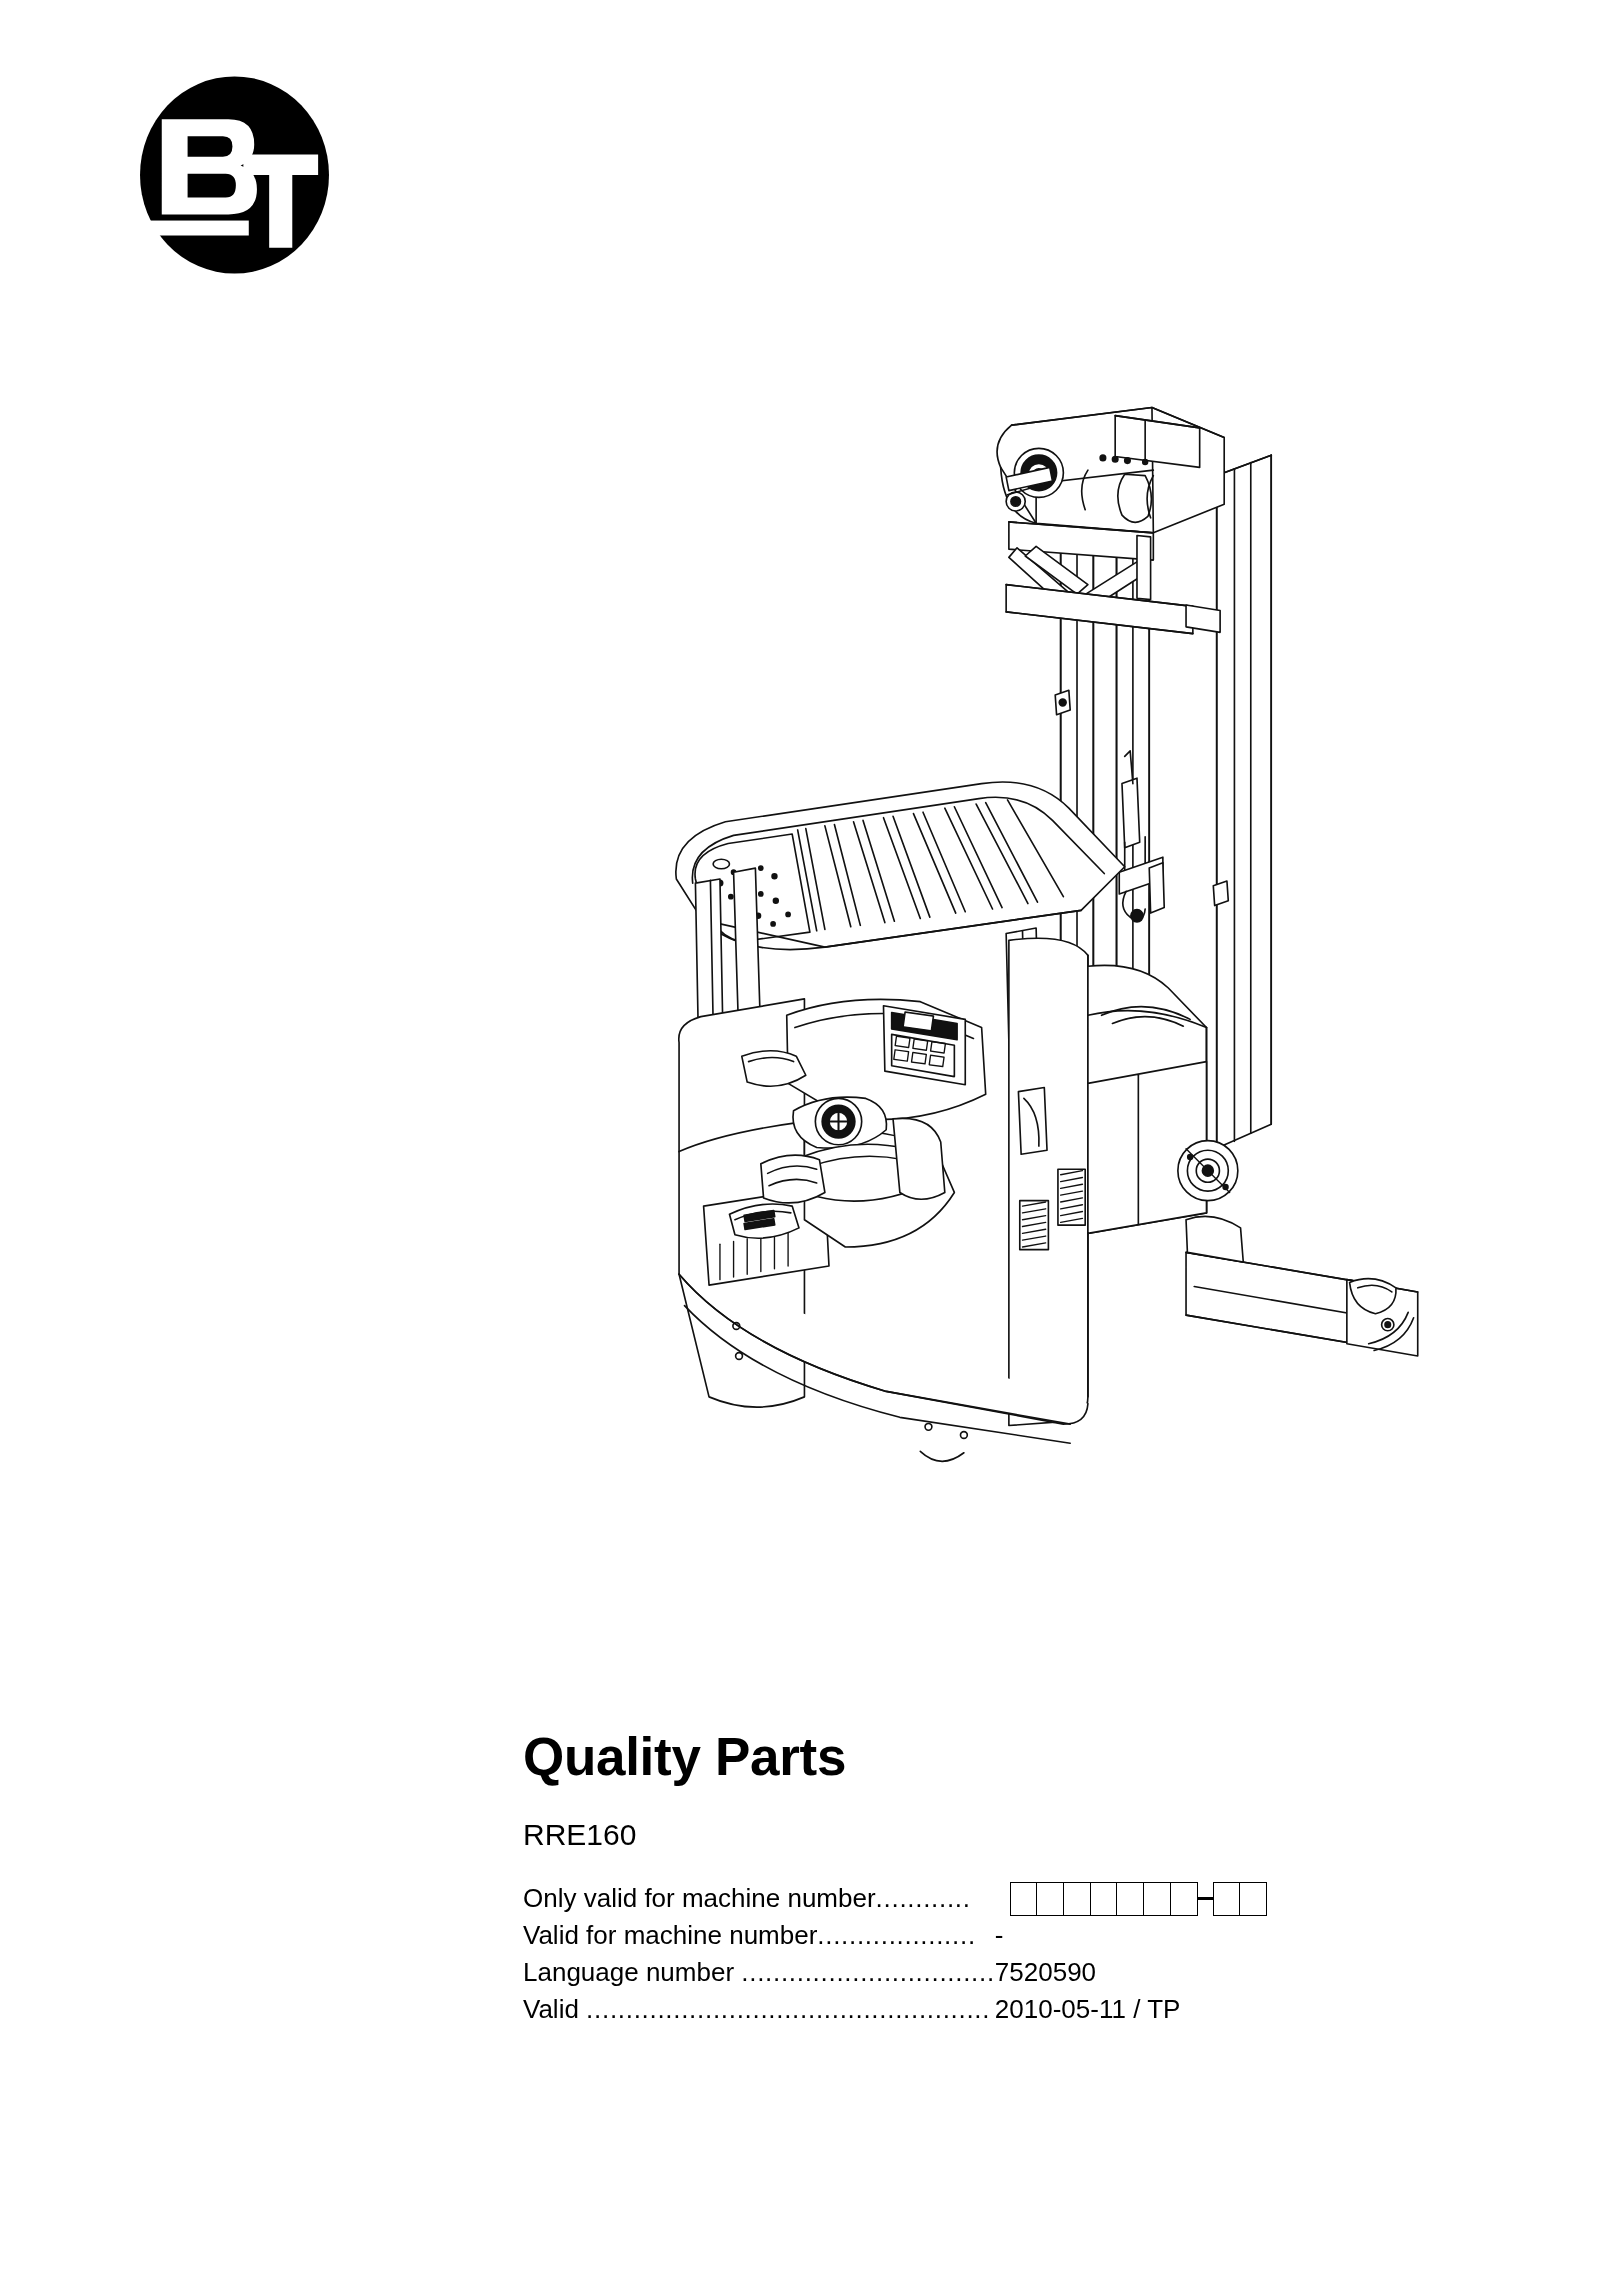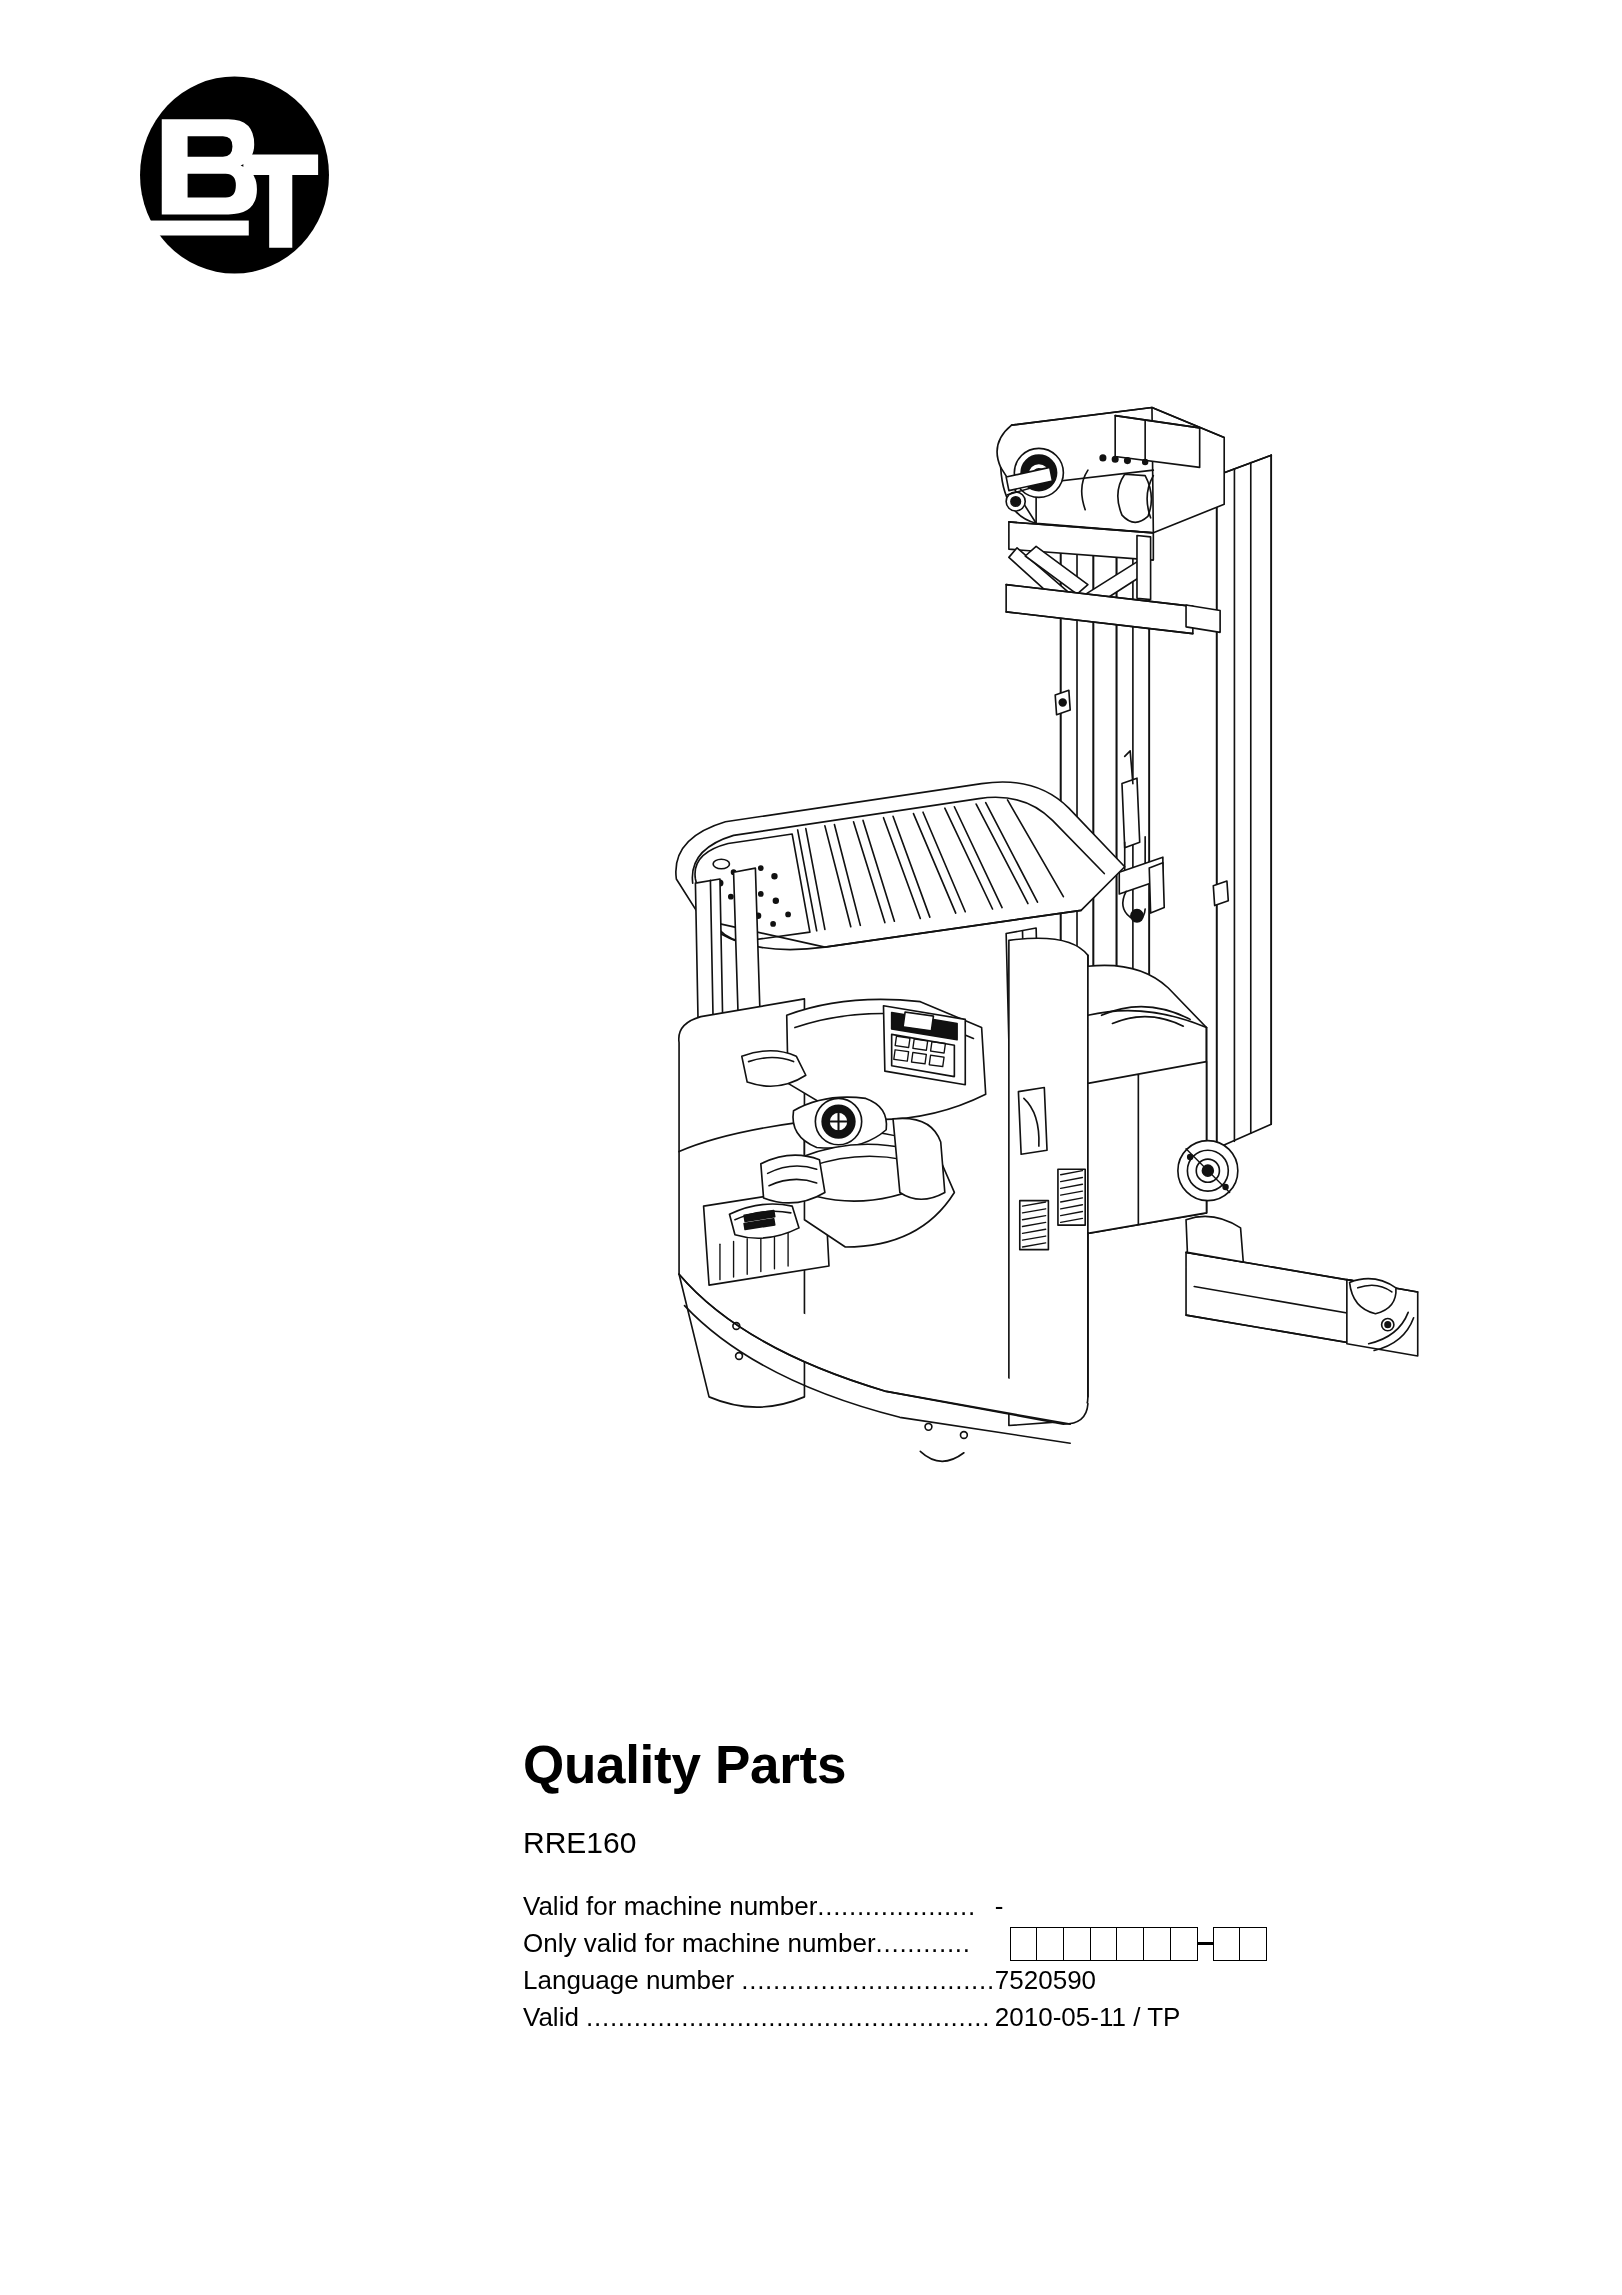--- a/index.html
+++ b/index.html
@@ -40,21 +40,21 @@
     left: 523px;
     top: 1730px;
     width: 954px;
   }
 
   #doc-title {
     font-size: 53px;
     font-weight: bold;
     letter-spacing: -0.3px;
     line-height: 1;
-    margin: 8px 0 0 0;
+    margin: 0 0 0 0;
     white-space: nowrap;
   }
 
   #model-name {
     font-size: 30px;
     font-weight: normal;
     line-height: 1;
     margin: 37px 0 0 0;
     white-space: nowrap;
   }
@@ -427,25 +427,20 @@
 <div id="textblock">
 
   <div id="doc-title">Quality Parts</div>
 
   <div id="model-name">RRE160</div>
 
   <table id="spec-table">
     <tbody>
 
       <tr>
-        <td class="lbl"><span class="lbl-text">Valid for machine number</span><span class="leader">....................</span></td>
-        <td class="val pad"><span class="dash-val">-</span></td>
-      </tr>
-
-      <tr>
         <td class="lbl"><span class="lbl-text">Only valid for machine number</span><span class="leader">............</span></td>
         <td>
           <div class="mn-boxes">
             <div class="mn-group">
               <div class="mn-box"></div>
               <div class="mn-box"></div>
               <div class="mn-box"></div>
               <div class="mn-box"></div>
               <div class="mn-box"></div>
               <div class="mn-box"></div>
@@ -454,20 +449,25 @@
             <div class="mn-dash"></div>
             <div class="mn-group">
               <div class="mn-box"></div>
               <div class="mn-box"></div>
             </div>
           </div>
         </td>
       </tr>
 
       <tr>
+        <td class="lbl"><span class="lbl-text">Valid for machine number</span><span class="leader">....................</span></td>
+        <td class="val pad"><span class="dash-val">-</span></td>
+      </tr>
+
+      <tr>
         <td class="lbl"><span class="lbl-text">Language number </span><span class="leader">................................</span></td>
         <td class="val">7520590</td>
       </tr>
 
       <tr>
         <td class="lbl"><span class="lbl-text">Valid </span><span class="leader">...................................................</span></td>
         <td class="val">2010-05-11 / TP</td>
       </tr>
 
 

